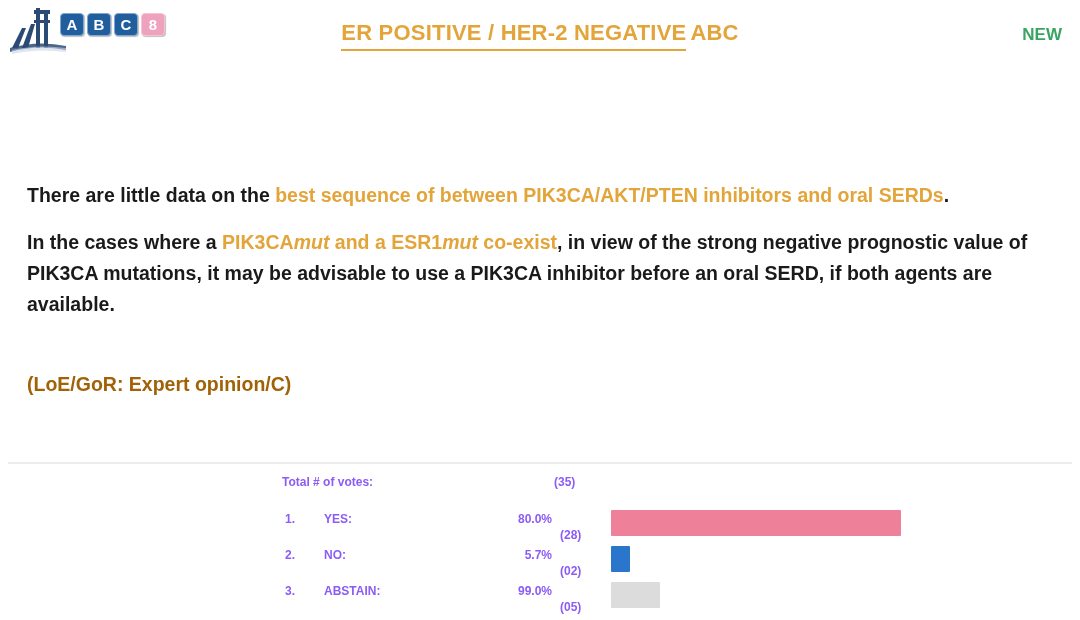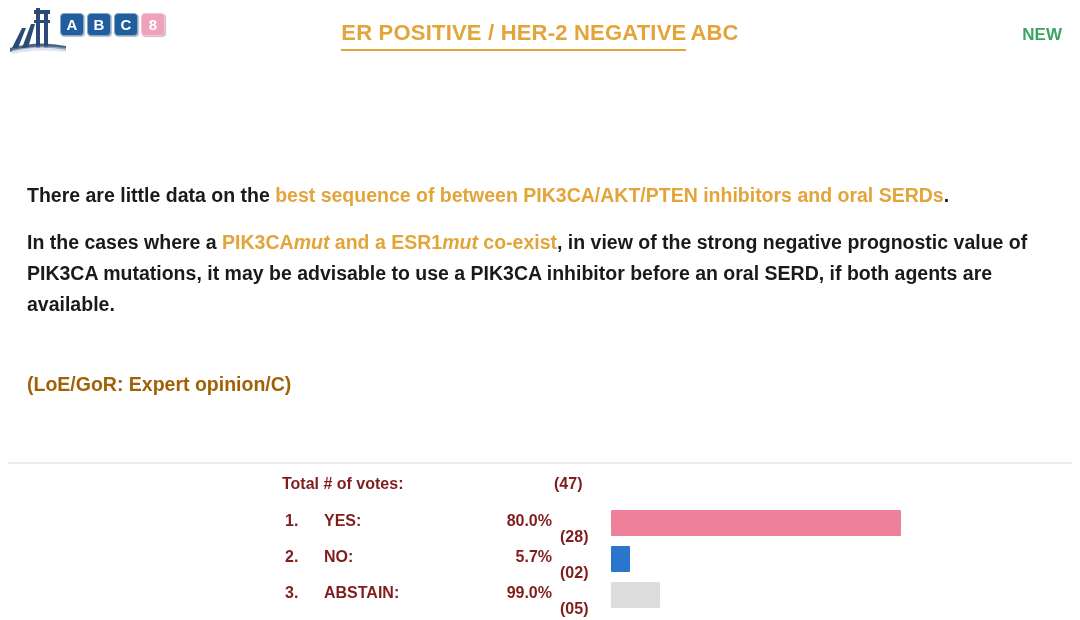--- a/index.html
+++ b/index.html
@@ -124,23 +124,23 @@
     height: 2px;
     background: #ececec;
   }
 
   
   .votes {
     position: absolute;
     left: 282px;
     top: 472px;
     width: 700px;
-    font-size: 16px;
-    font-weight: bold;
-    color: #7f1d1d;
+    font-size: 12px;
+    font-weight: bold;
+    color: #8b5cf6;
   }
   .vote-total {
     position: relative;
     height: 36px;
   }
   .vote-total .label {
     position: absolute;
     left: 0;
     top: 3px;
   }
@@ -222,21 +222,21 @@
 </div>
 
 <div class="loegor" style="color: #a16207;">(LoE/GoR: Expert opinion/C)</div>
 
 <div class="divider"></div>
 
 <div class="votes">
 
   <div class="vote-total">
     <span class="label">Total # of votes:</span>
-    <span class="count">(47)</span>
+    <span class="count">(35)</span>
   </div>
 
   <div class="vote-row">
     <span class="rank">1.</span>
     <span class="name">YES:</span>
     <span class="pct">80.0%</span>
     <span class="num">(28)</span>
     <span class="bar" style="width: 290px; background: rgb(238, 129, 153);"></span>
   </div>
 

